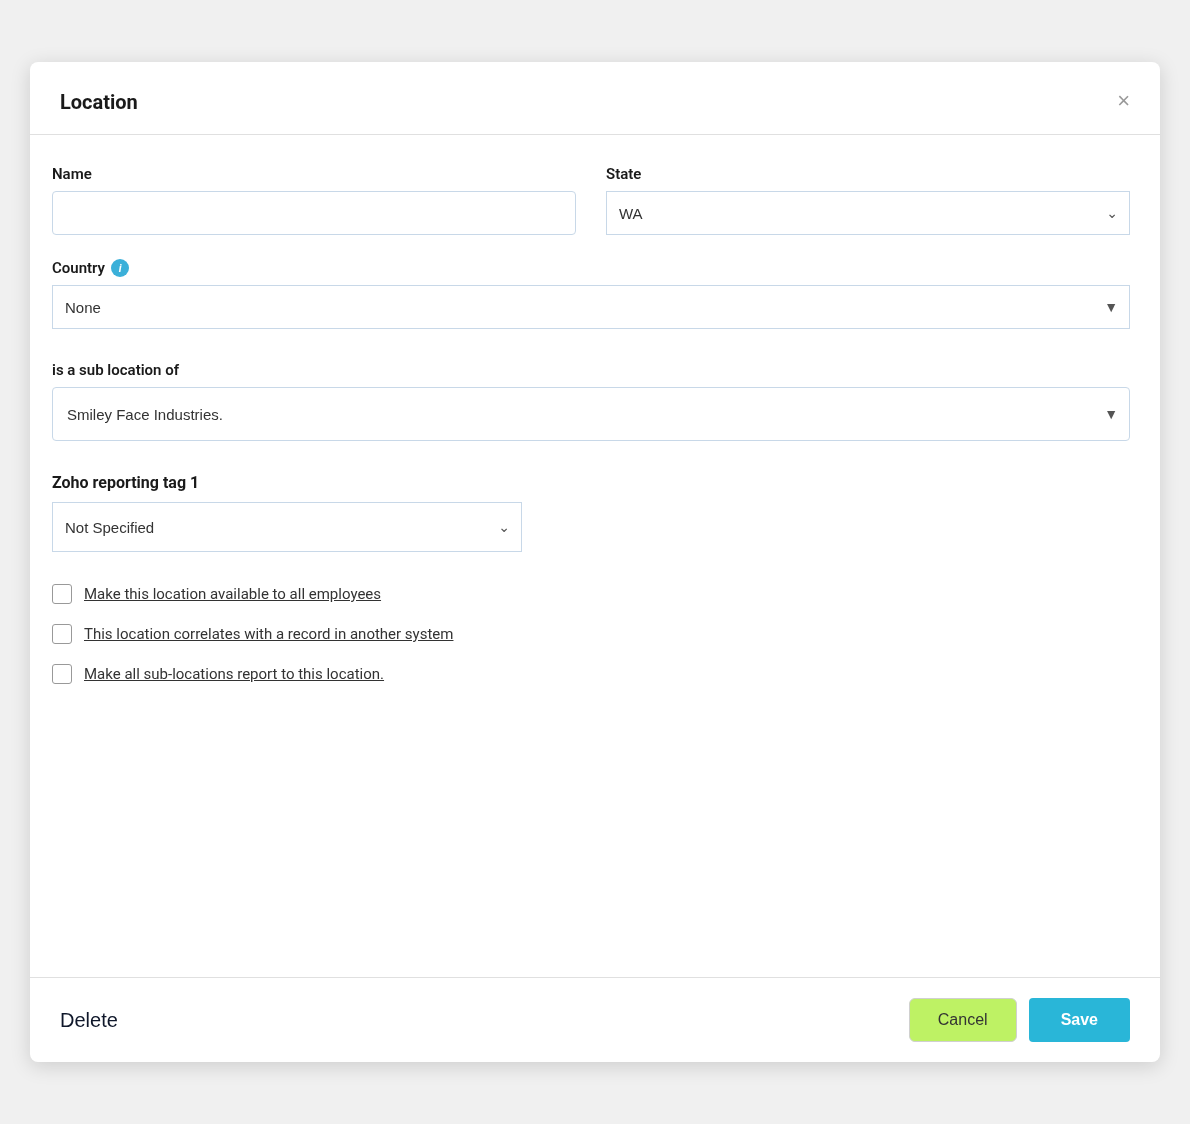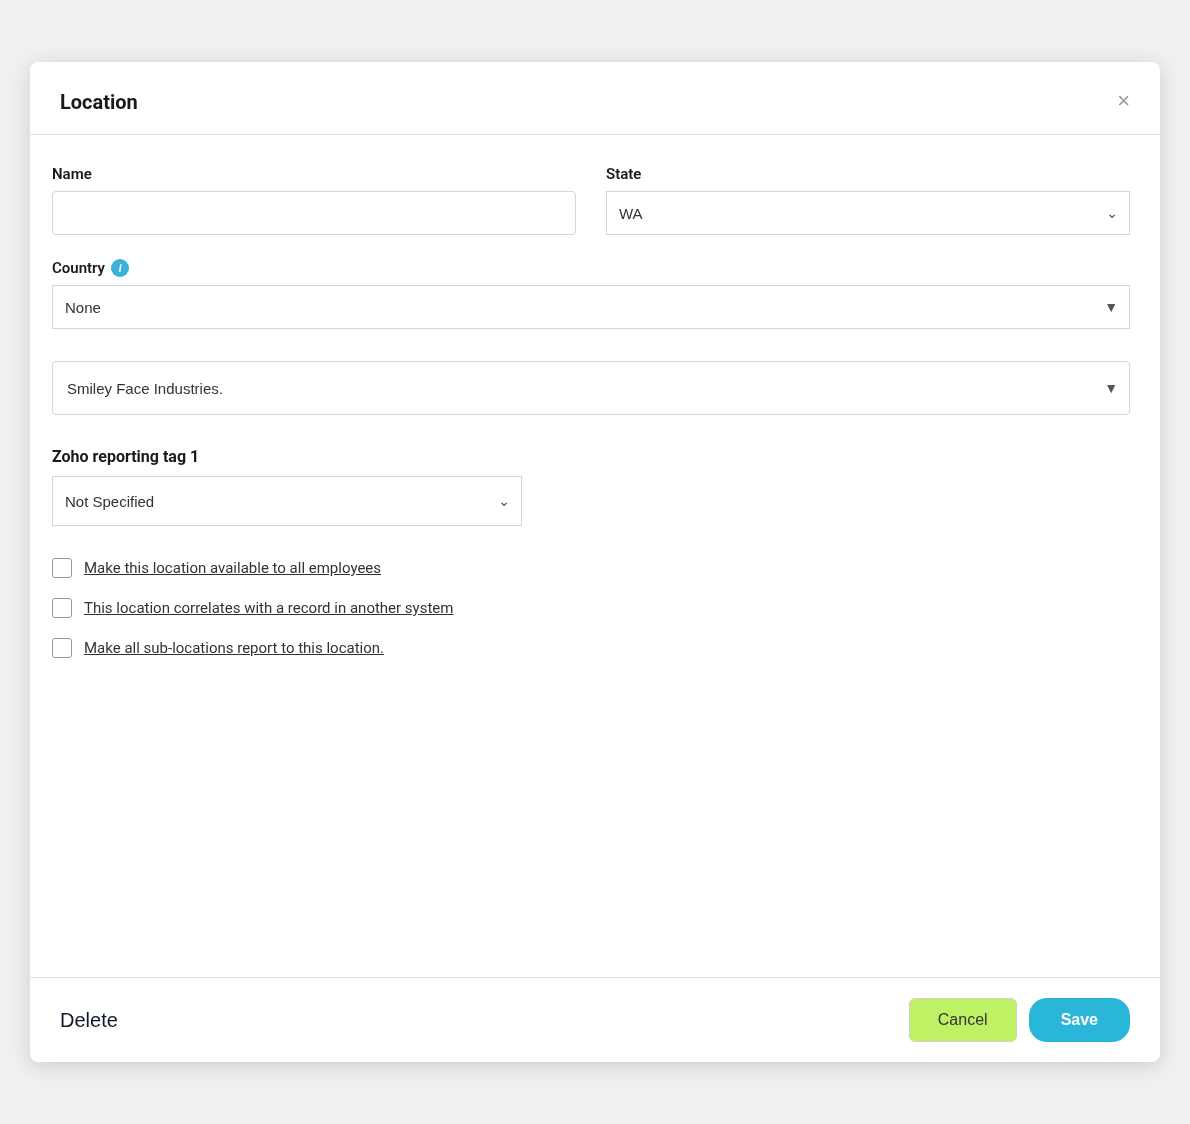--- a/index.html
+++ b/index.html
@@ -218,21 +218,21 @@
       padding: 12px 28px;
       font-size: 16px;
       color: #333;
       cursor: pointer;
       font-weight: 500;
     }
 
     .save-btn {
       background: #29b6d8;
       border: none;
-      border-radius: 18px;
+      border-radius: 4px;
       padding: 4px 32px;
       font-size: 16px;
       color: #ffffff;
       cursor: pointer;
       font-weight: 600;
     }
 
     .section-mb {
       margin-bottom: 32px;
     }
@@ -282,20 +282,21 @@
             <option>Canada</option>
             <option>United Kingdom</option>
             <option>Australia</option>
           </select>
           <span class="chevron">▼</span>
         </div>
       </div>
     </div>
 
     <div class="section-mb">
+      <label class="form-label">is a sub location of</label>
       <div class="select-wrapper">
         <select class="sub-location-select">
           <option>Smiley Face Industries.</option>
         </select>
         <span class="chevron">▼</span>
       </div>
     </div>
 
     <div class="section-mb">
       <div class="zoho-label">Zoho reporting tag 1</div>

